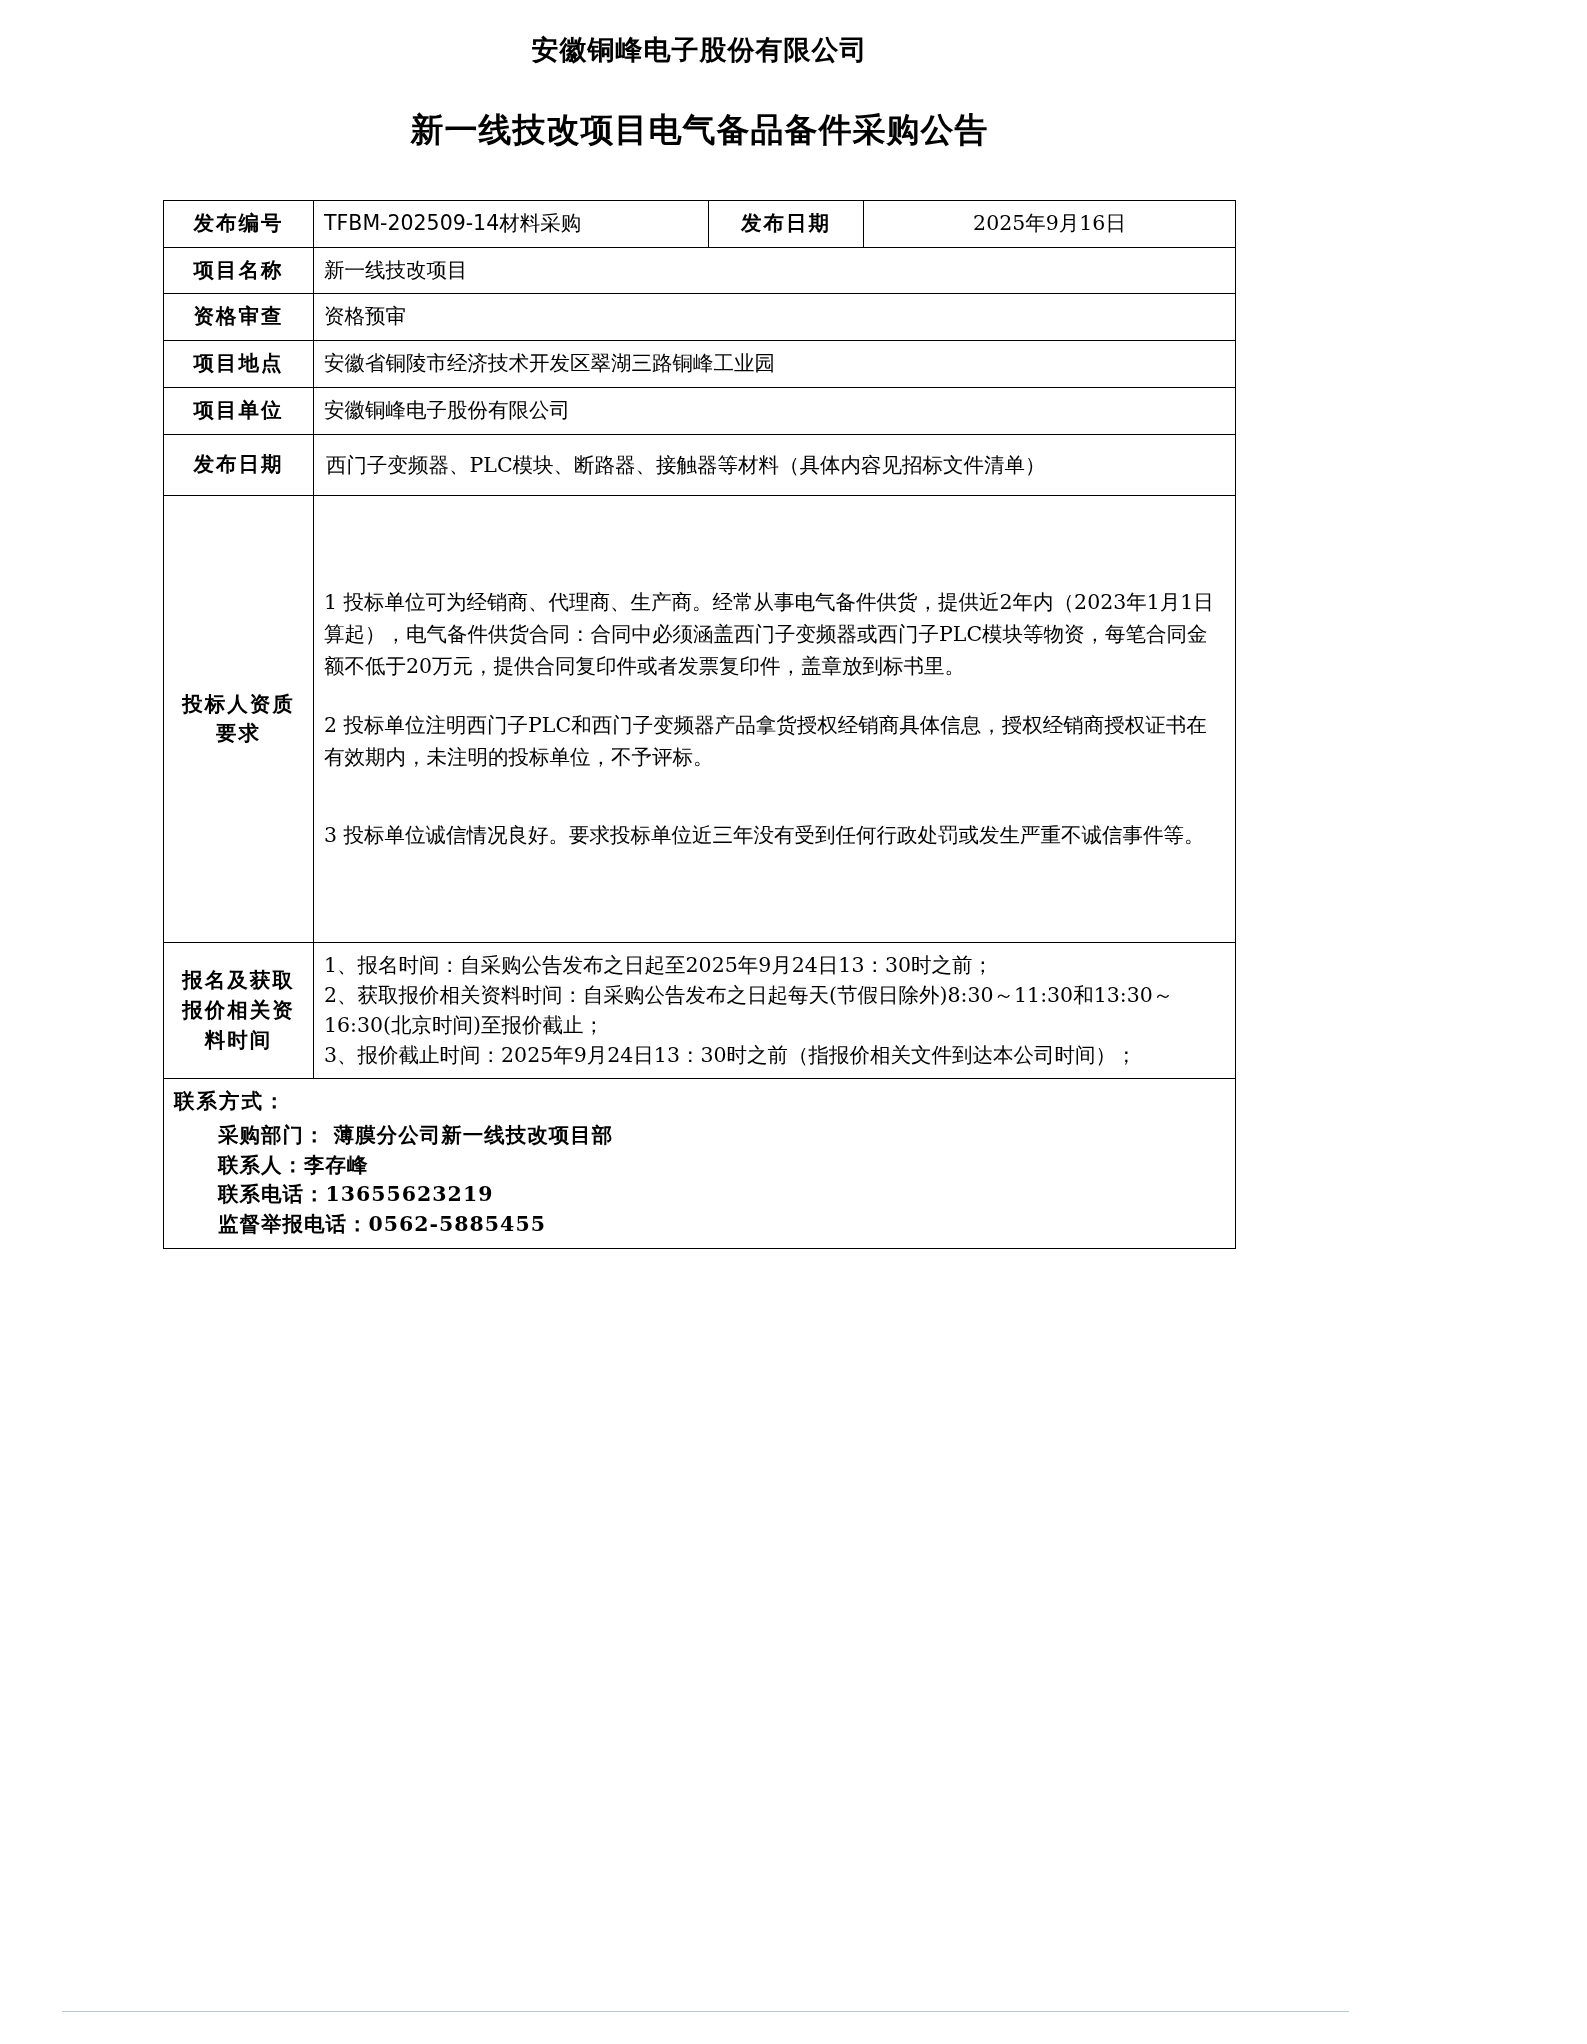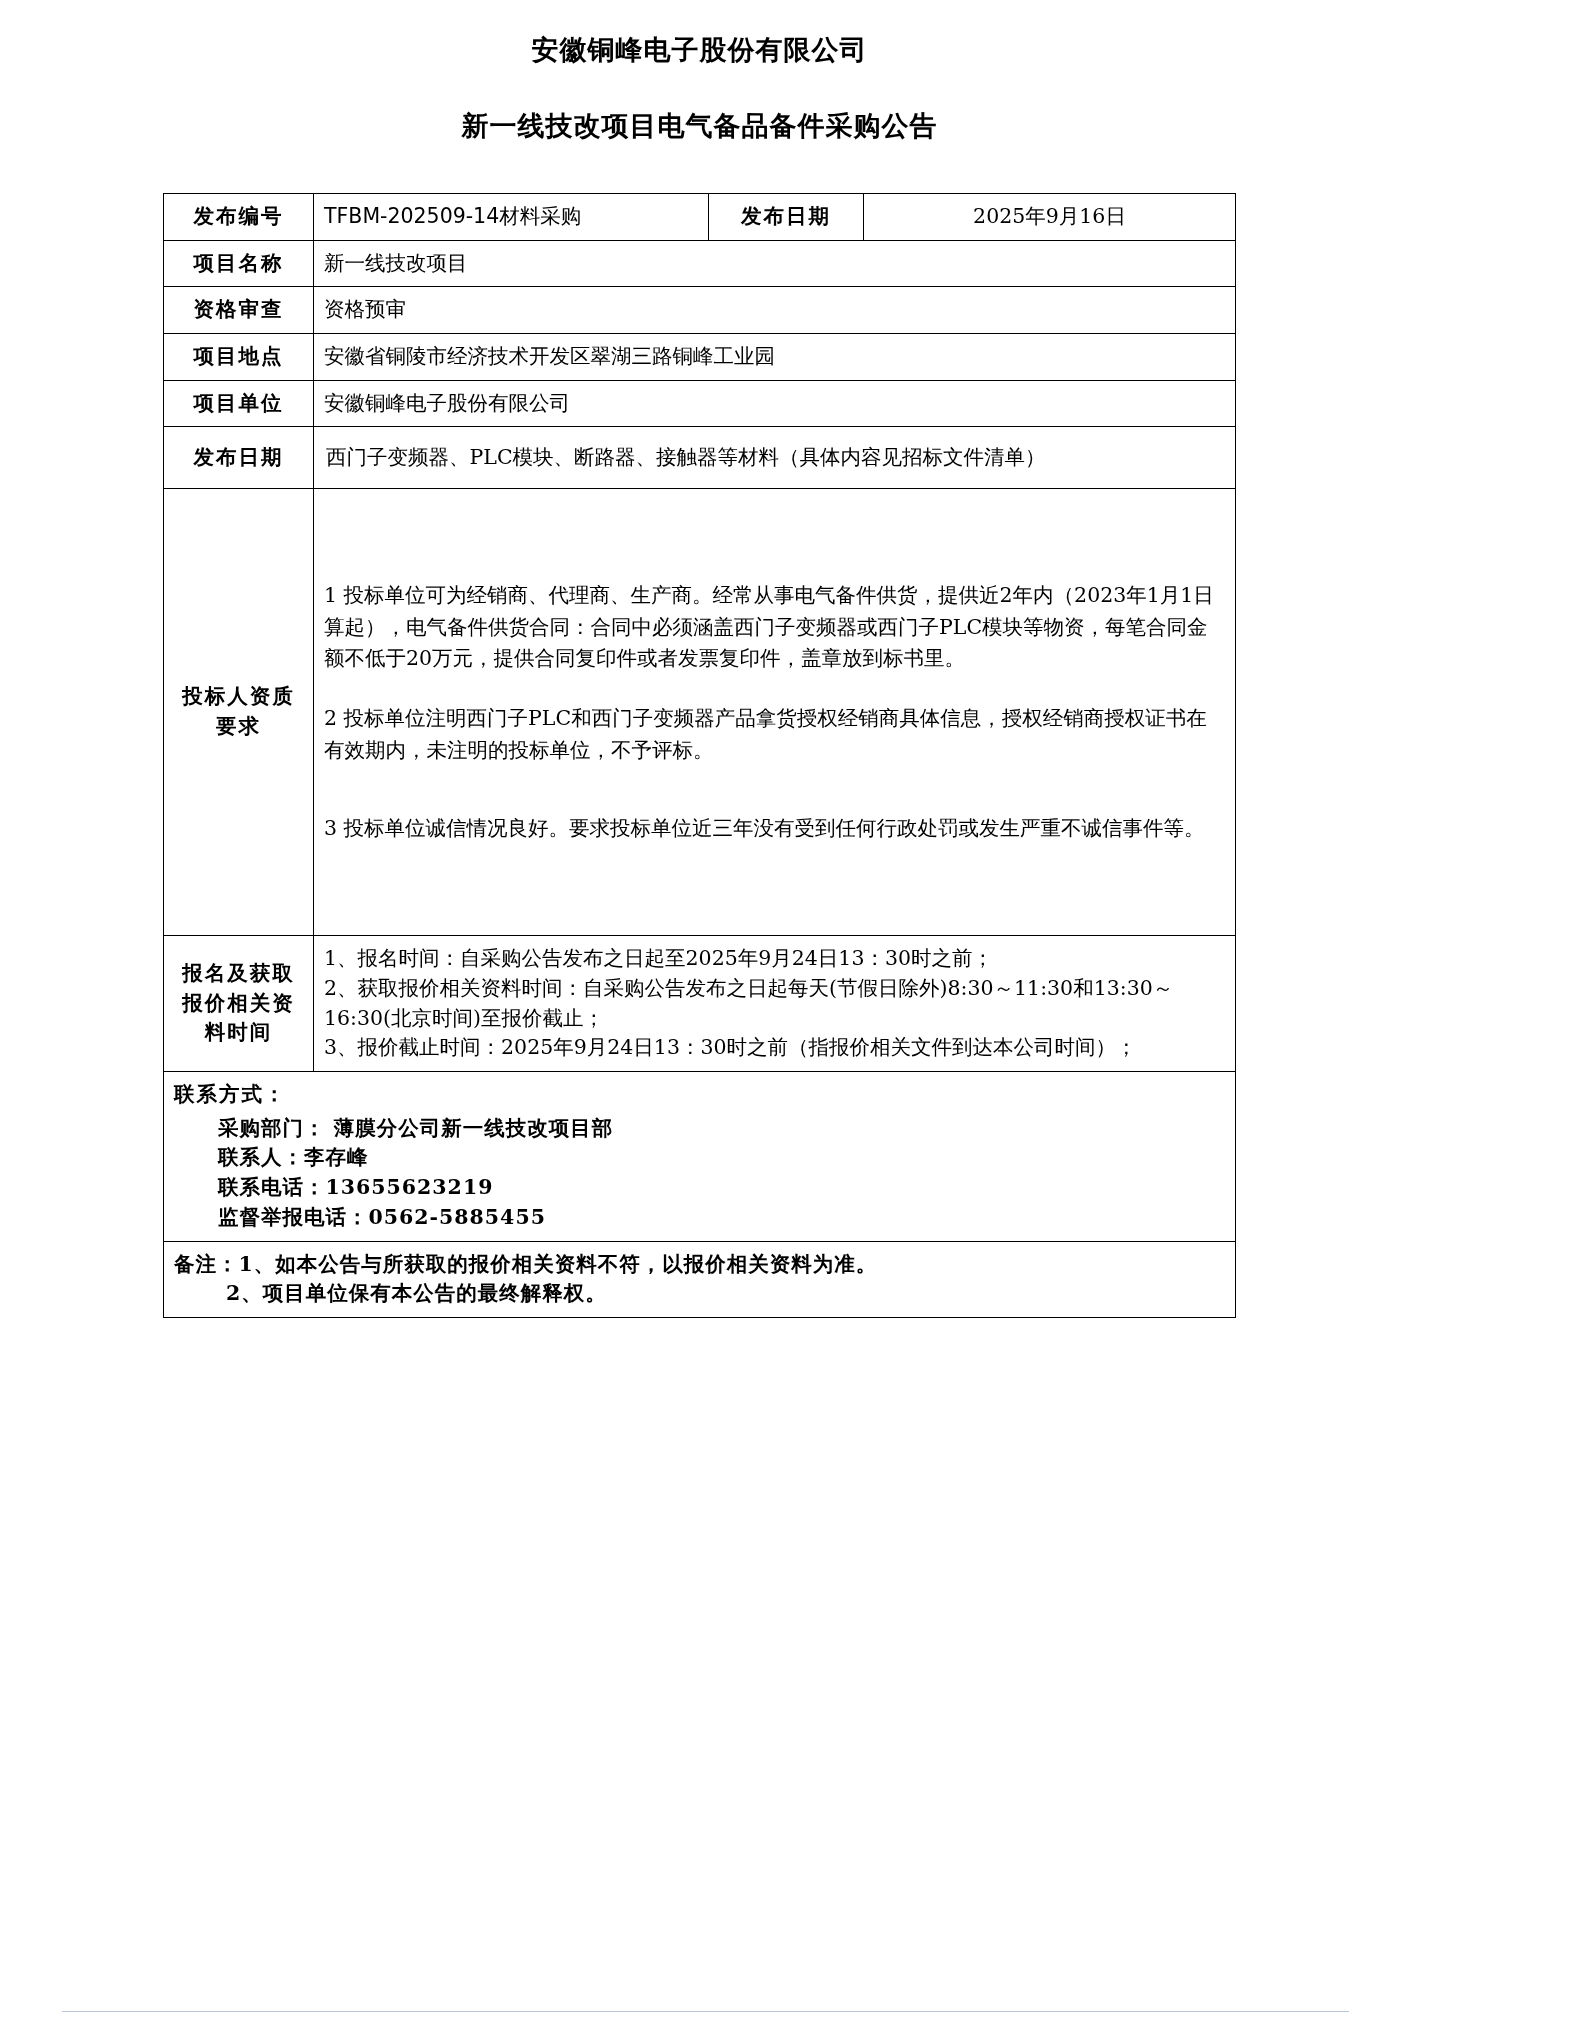--- a/index.html
+++ b/index.html
@@ -27,21 +27,21 @@
     font-family: "DejaVu Sans", "Liberation Sans", sans-serif;
     font-weight: bold;
     font-size: 27px;
     letter-spacing: 1px;
     margin: 0 0 44px 0;
     line-height: 1.2;
   }
   .doc-title-2 {
     font-family: "DejaVu Sans", "Liberation Sans", sans-serif;
     font-weight: bold;
-    font-size: 27px;
+    font-size: 33px;
     letter-spacing: 1px;
     margin: 12px 0 50px 0;
     line-height: 1.2;
   }
   table.main {
     border-collapse: collapse;
     width: 1072px;
     margin: 0 auto;
     table-layout: fixed;
   }
@@ -193,23 +193,17 @@
       </tr>
       <tr>
         <td class="cell-contact" colspan="4">
           <div class="contact-title">联系方式：</div>
           <div class="contact-line">采购部门： 薄膜分公司新一线技改项目部</div>
           <div class="contact-line">联系人：李存峰</div>
           <div class="contact-line">联系电话：13655623219</div>
           <div class="contact-line">监督举报电话：0562-5885455</div>
         </td>
       </tr>
-      <tr>
-        <td class="cell-remark" colspan="4">
-          <div>备注：1、如本公告与所获取的报价相关资料不符，以报价相关资料为准。</div>
-          <div class="remark-line2">2、项目单位保有本公告的最终解释权。</div>
-        </td>
-      </tr>
     </tbody>
   </table>
 
   <div class="bottom-rule"></div>
 </div>
 
 </body></html>

